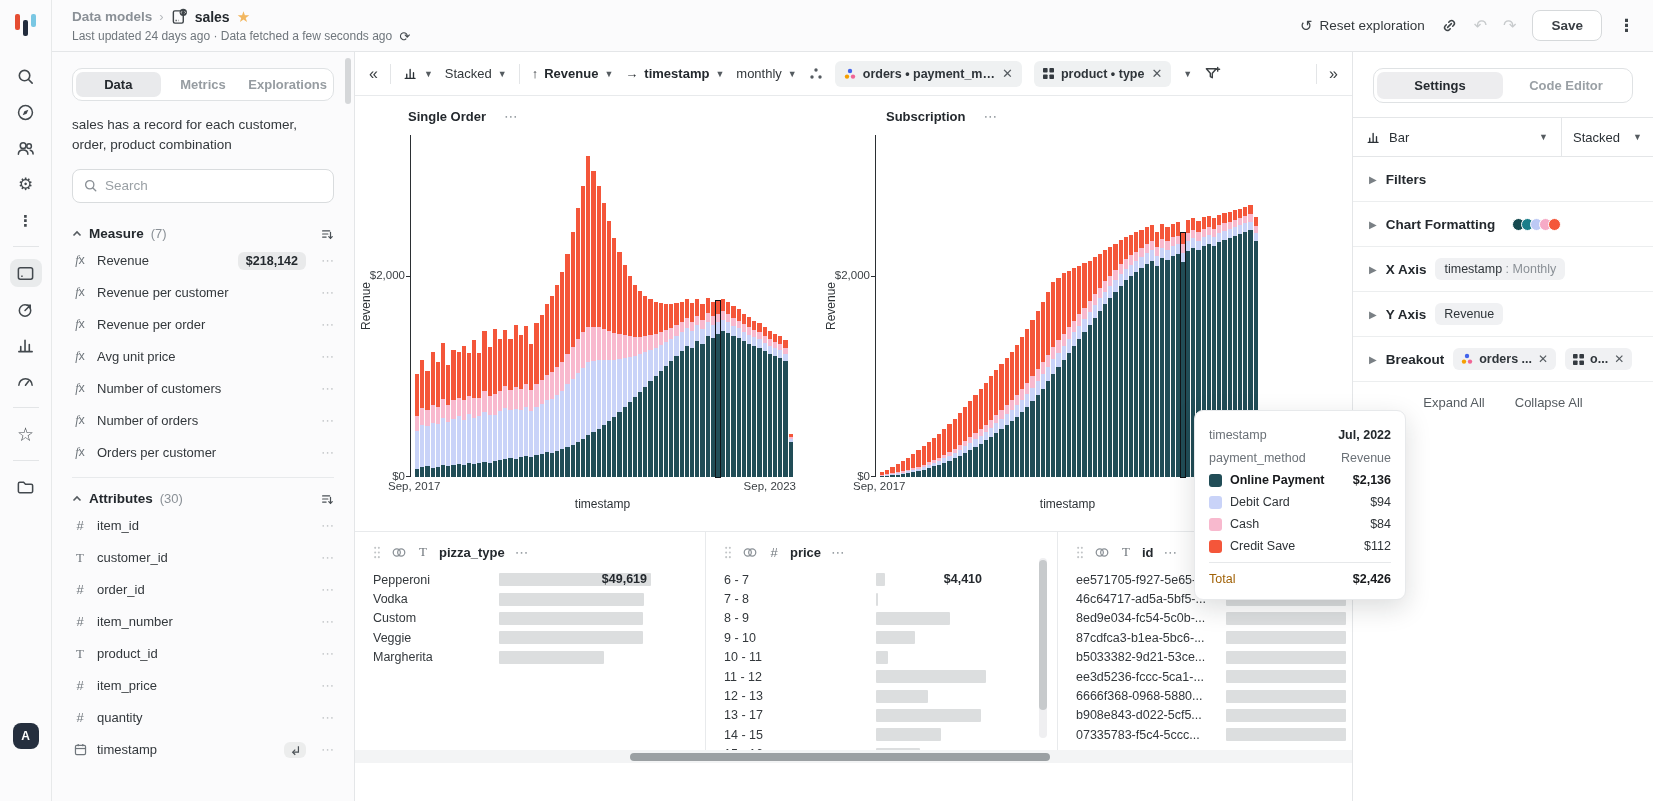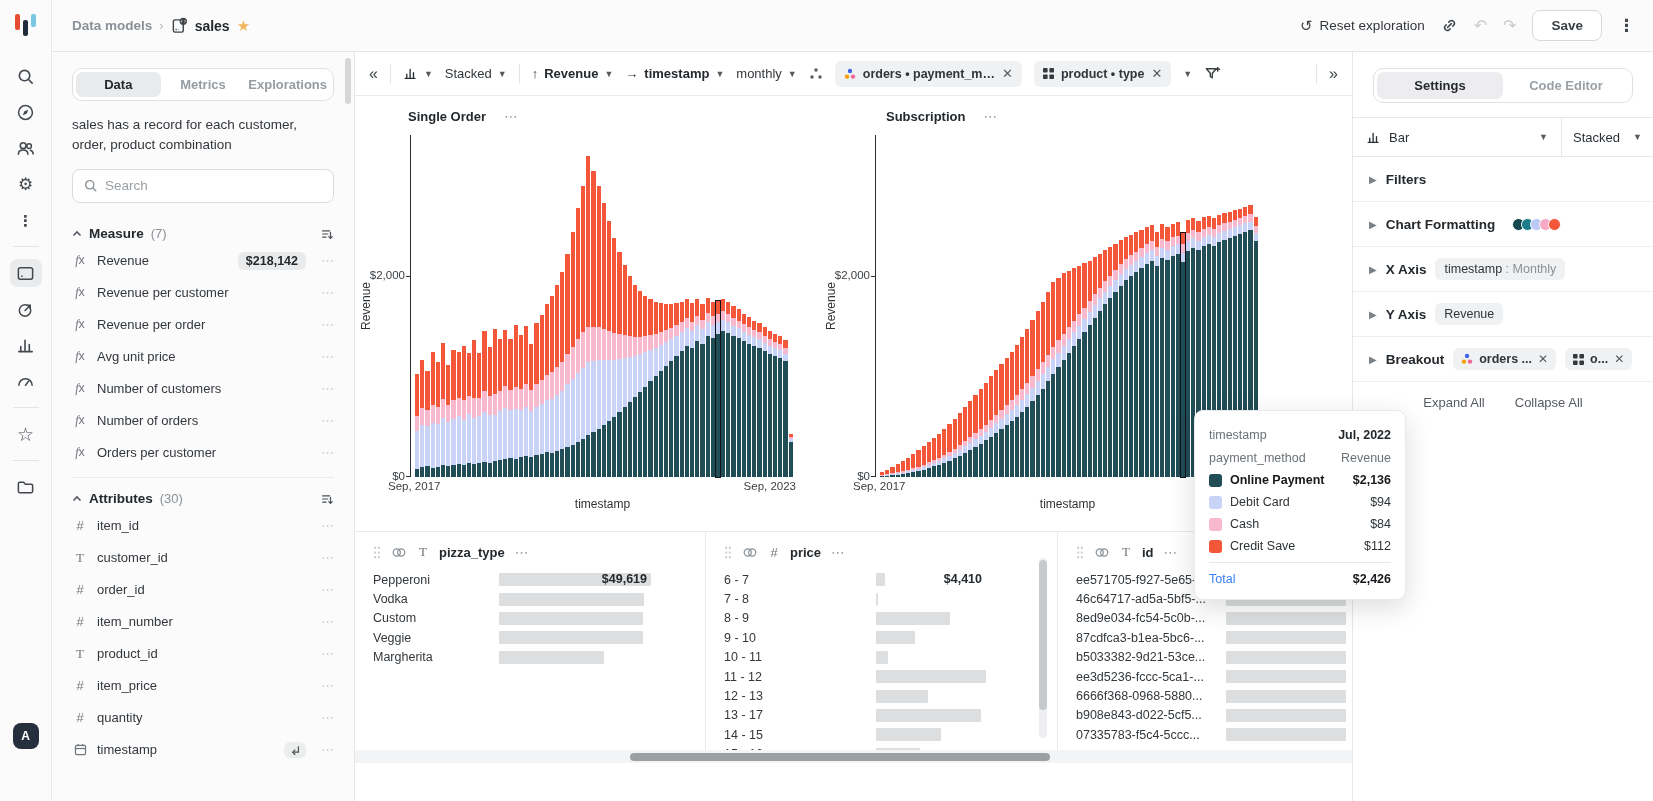--- a/index.html
+++ b/index.html
@@ -161,21 +161,21 @@
   .ttl { color:#6b7177; }
   .ttvb { font-weight:bold; color:#23282c; }
   .ttvm { color:#6b7177; }
   .ttrow { display:flex; align-items:center; height:22px; }
   .ttsw { width:13px; height:13px; border-radius:3px; margin-right:8px; flex:0 0 auto; }
   .ttname { flex:1; color:#2e3337; }
   .ttval { color:#2e3337; }
   .ttrow.ttbold .ttname, .ttrow.ttbold .ttval { font-weight:bold; color:#17191c; }
   .ttdiv { height:1px; background:#e6e8ea; margin:5px 0 4px; }
   .tttotal { display:flex; justify-content:space-between; align-items:center; height:23px; }
-  .tttotal .lab { color:#3b82f6; }
+  .tttotal .lab { color:#a16207; }
   .tttotal .val { font-weight:bold; color:#17191c; }
 </style>
 </head>
 <body>
 
 <div class="app">
 
   <nav class="rail">
     <div class="logo">
         <span class="l1"></span>
@@ -257,20 +257,24 @@
               <svg width="17" height="17" viewBox="0 0 18 18" fill="none">
                 <rect x="2.5" y="3" width="10.5" height="13" rx="1.6" stroke="#3f4549" stroke-width="1.5"></rect>
                 <path d="M4.8 13.2h3" stroke="#3f4549" stroke-width="1.4" stroke-dasharray="1.3 1.3"></path>
                 <circle cx="13" cy="4.6" r="3.9" fill="#3f4549"></circle>
                 <path d="M11.6 3.5l-1.1 1.1 1.1 1.1M14.4 3.5l1.1 1.1-1.1 1.1" stroke="#fff" stroke-width="0.9" fill="none"></path>
               </svg>
             </span>
           <span class="bc-title">sales</span>
           <span class="star">★</span>
         </div>
+        <div class="upd-row">
+          <span>Last updated 24 days ago · Data fetched a few seconds ago</span>
+          <span class="refresh">⟳</span>
+        </div>
       </div>
       <div class="hdr-right">
         <div class="hbtn">
           <span class="hic" style="font-size:15px;">↺</span>
           <span>Reset exploration</span>
         </div>
         <span class="hic">
             <svg width="17" height="17" viewBox="0 0 18 18" fill="none" stroke="#3f4549" stroke-width="1.6" stroke-linecap="round">
               <path d="M7 11l4-4"></path>
               <path d="M8.2 5.6l1.2-1.2a3 3 0 0 1 4.2 4.2l-1.2 1.2"></path>

